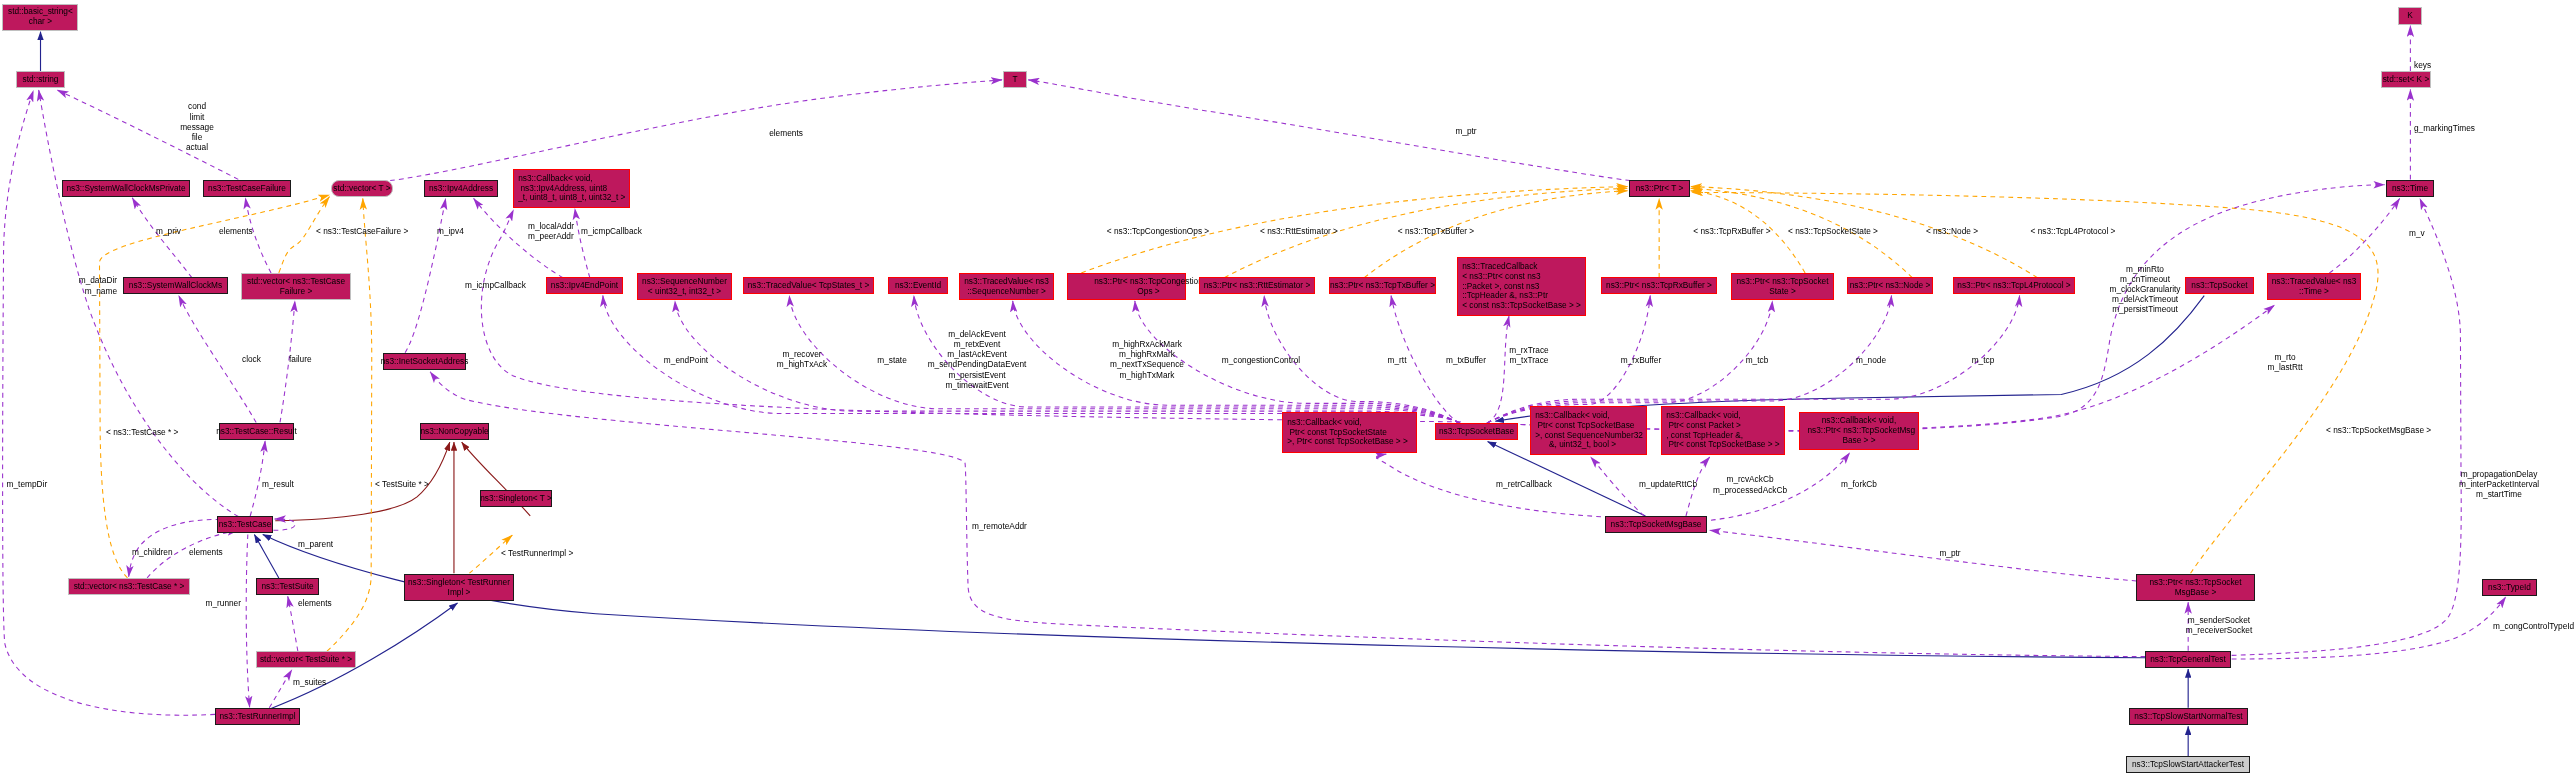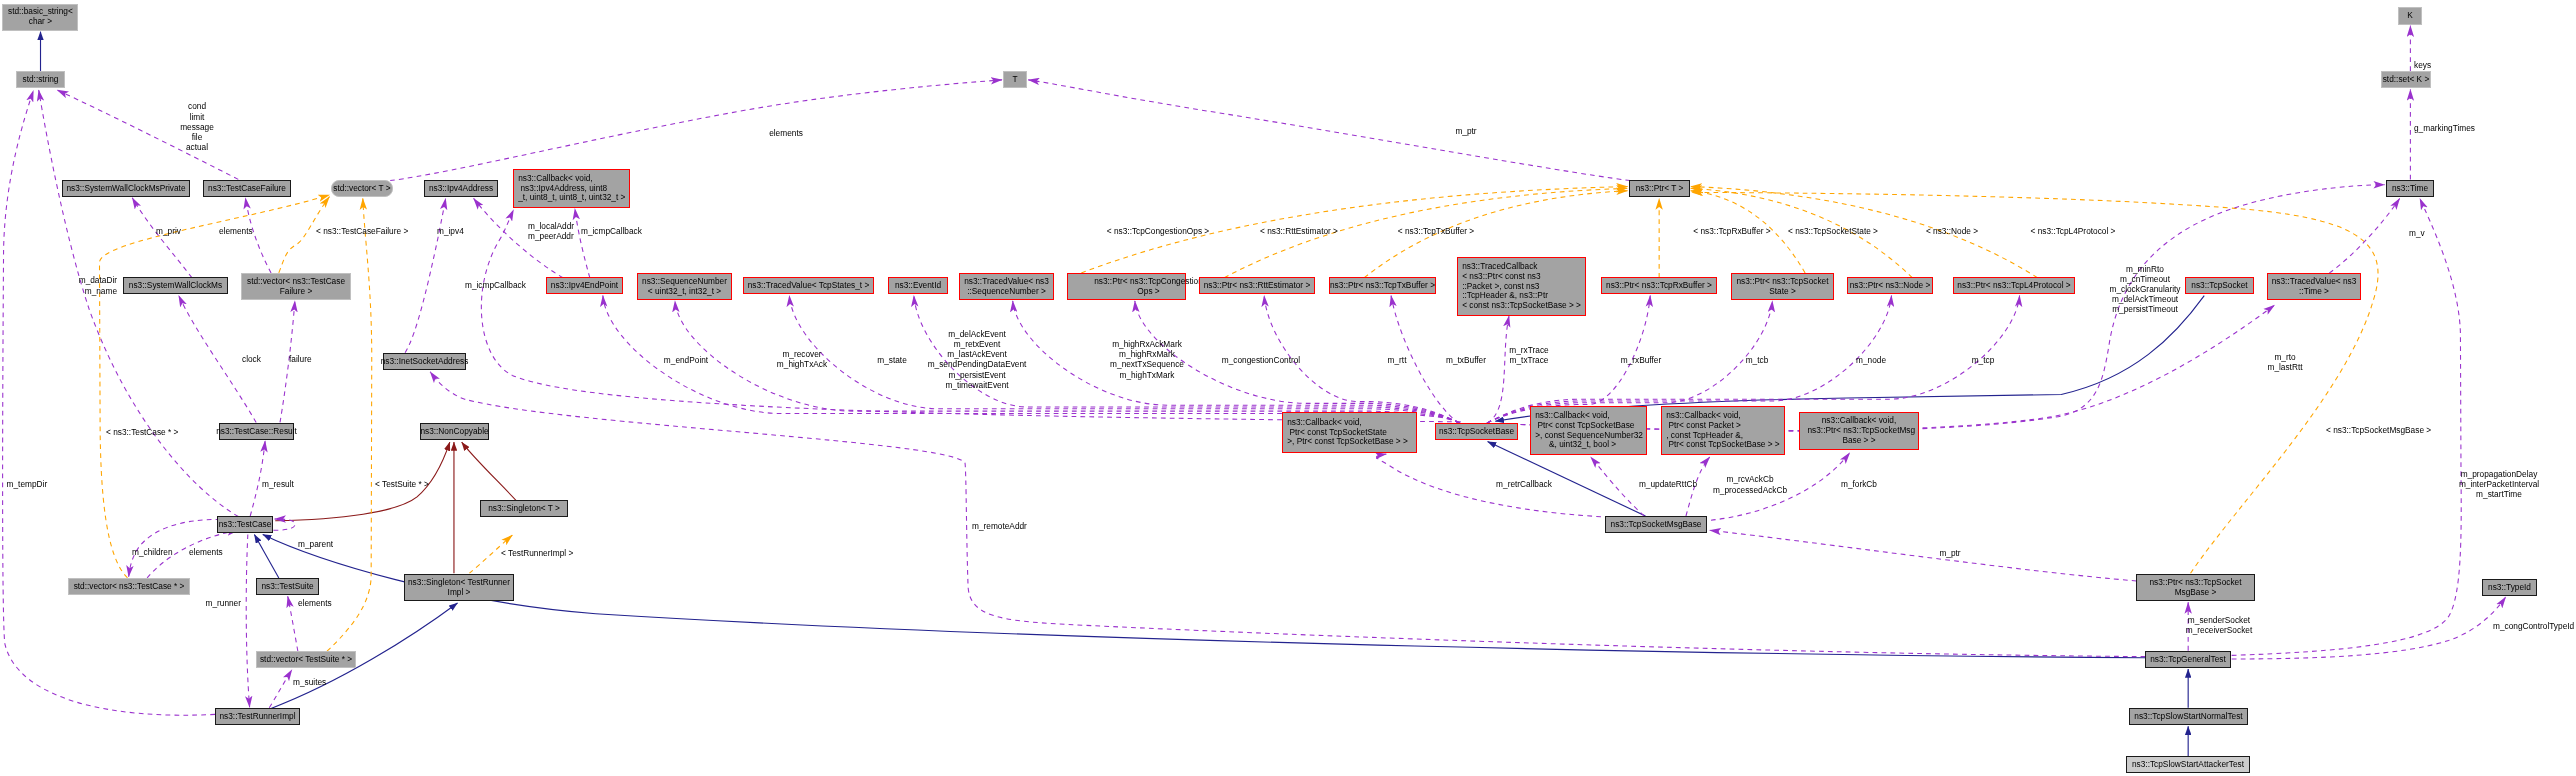--- a/index.html
+++ b/index.html
@@ -1,21 +1,21 @@
 <!DOCTYPE html>
 <html style="font-size:9.5px"><head>
 <meta charset="utf-8">
 <style>
   html,body{margin:0;padding:0;background:#ffffff;}
   #diagram{position:relative;width:2576px;height:777px;background:#fff;
     font-family:"Liberation Sans",sans-serif;overflow:hidden;}
   svg#edges{position:absolute;left:0;top:0;width:2576px;height:777px;}
   .node{position:absolute;box-sizing:border-box;display:flex;flex-direction:column;
     align-items:center;justify-content:center;text-align:center;
-    font-size:8.3px;line-height:9.8px;color:#000;background:#a3a3a3;}
+    font-size:8.3px;line-height:9.8px;color:#000;background:#be185d;}
   .node span{display:block;white-space:pre;}
   .node.gray{border:0.6px solid #c0c0c0;}
   .node.black{border:0.9px solid #1a1a1a;}
   .node.red{border:1.2px solid #ff0000;}
   .node.grayfill{border:0.9px solid #1a1a1a;background:#cccccc;}
   .elabel{position:absolute;font-size:8.3px;line-height:9.5px;color:#000;white-space:pre;}
 </style>
 </head>
 <body>
 
@@ -272,21 +272,21 @@
       <span> Ptr&lt; const TcpSocketBase &gt; &gt;</span>
     </div>
   <div class="node red" style="left:1799px;top:412px;width:120px;height:38px;">
       <span>ns3::Callback&lt; void,</span>
       <span>  ns3::Ptr&lt; ns3::TcpSocketMsg</span>
       <span>Base &gt; &gt;</span>
     </div>
   <div class="node black" style="left:217px;top:516px;width:56px;height:17.3px;">
       <span>ns3::TestCase</span>
     </div>
-  <div class="node black" style="left:480px;top:500px;width:88px;height:17.3px;">
+  <div class="node black" style="left:480px;top:490px;width:72px;height:17.3px;">
       <span>ns3::Singleton&lt; T &gt;</span>
     </div>
   <div class="node black" style="left:1605px;top:516px;width:102px;height:17.3px;">
       <span>ns3::TcpSocketMsgBase</span>
     </div>
   <div class="node gray" style="left:68px;top:578px;width:122px;height:17.3px;">
       <span>std::vector&lt; ns3::TestCase * &gt;</span>
     </div>
   <div class="node black" style="left:256px;top:578px;width:63px;height:17.3px;">
       <span>ns3::TestSuite</span>

